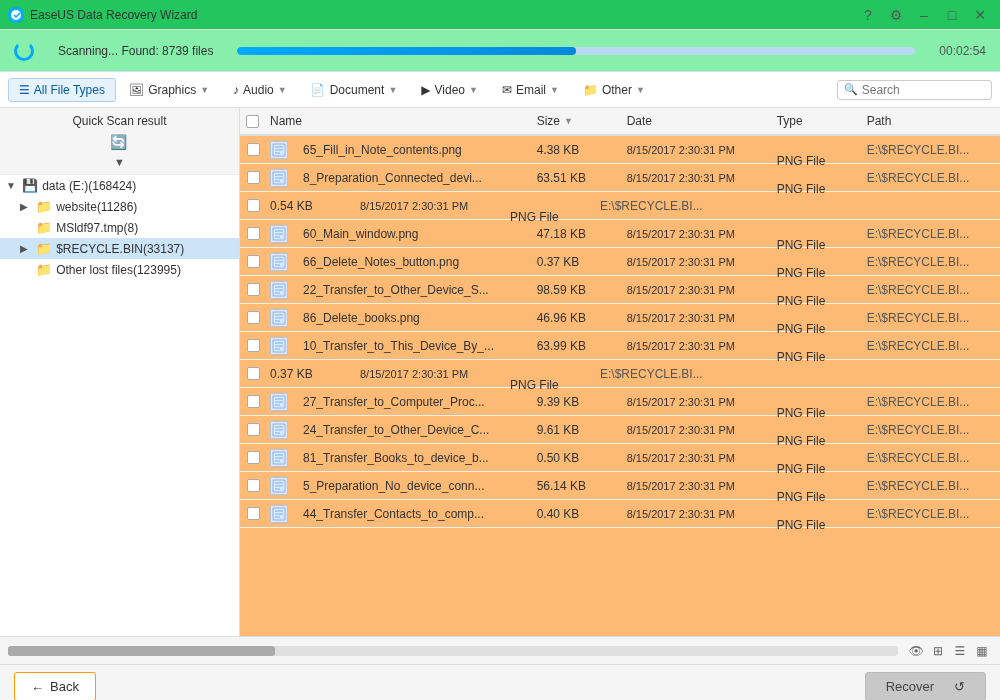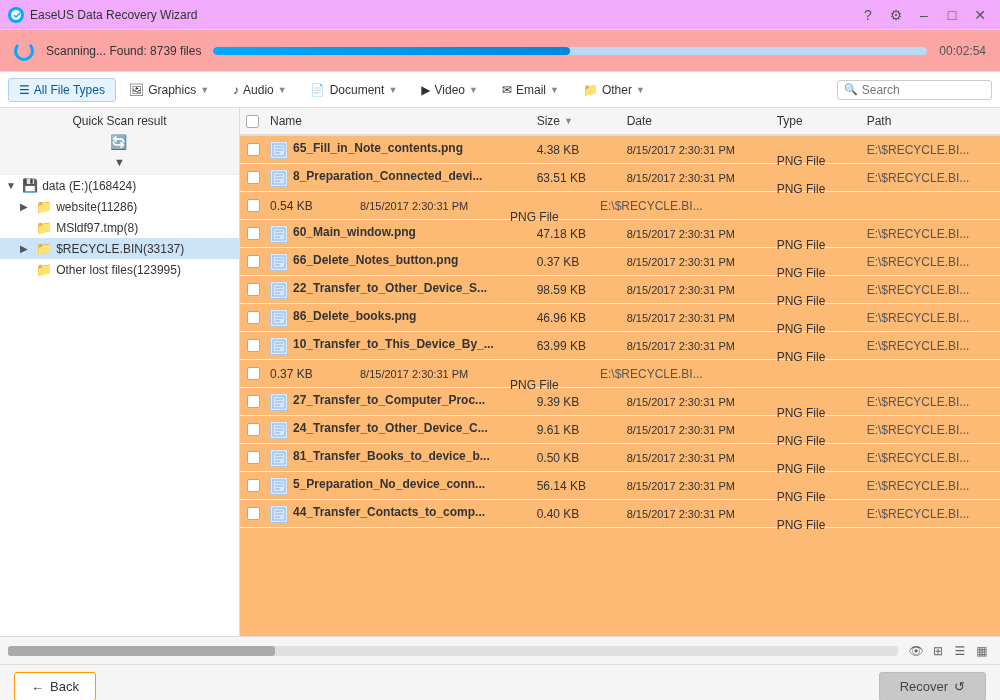--- a/index.html
+++ b/index.html
@@ -1,39 +1,39 @@
 <!DOCTYPE html>
 <html><head>
   <meta charset="utf-8">
   <style>
     * { box-sizing: border-box; margin: 0; padding: 0; }
     body { font-family: 'Segoe UI', Arial, sans-serif; font-size: 12px; background: #f0f0f0; width: 1000px; height: 700px; overflow: hidden; }
 
     
     .title-bar {
-      background: #f0abfc;
+      background: #22c55e;
       border-bottom: 1px solid #ddd;
       height: 30px;
       display: flex;
       align-items: center;
       padding: 0 8px;
       gap: 6px;
     }
     .title-bar-icon { width: 16px; height: 16px; background: #00aaff; border-radius: 50%; display: flex; align-items: center; justify-content: center; }
     .title-bar-title { font-size: 12px; color: #333; flex: 1; }
     .title-bar-controls { display: flex; gap: 4px; }
     .title-bar-btn { width: 24px; height: 24px; border: none; background: transparent; cursor: pointer; display: flex; align-items: center; justify-content: center; font-size: 14px; color: #555; }
 
     
     .progress-area {
-      background: #fca5a5;
+      background: #86efac;
       padding: 8px 14px;
       display: flex;
       align-items: center;
-      gap: 12px;
+      gap: 24px;
       height: 42px;
       border-bottom: 1px solid #cce4f0;
     }
     .progress-spinner { width: 20px; height: 20px; border: 3px solid #00aaff; border-top-color: transparent; border-radius: 50%; animation: spin 1s linear infinite; }
     @keyframes spin { to { transform: rotate(360deg); } }
     .progress-text { font-size: 12px; color: #333; white-space: nowrap; }
     .progress-bar-container { flex: 1; height: 8px; background: #b8d9f0; border-radius: 4px; overflow: hidden; }
     .progress-bar-fill { height: 100%; background: linear-gradient(90deg, #00aaff, #0088dd); border-radius: 4px; width: 50%; }
     .progress-time { font-size: 12px; color: #555; white-space: nowrap; }
 
@@ -159,21 +159,21 @@
     .file-list-body { overflow-y: auto; flex: 1; }
     .file-row {
       display: flex;
       align-items: center;
       height: 28px;
       border-bottom: 1px solid #f0f0f0;
       font-size: 12px;
       color: #333;
     }
     .file-row .col-check { width: 26px; padding: 0 6px; display: flex; align-items: center; justify-content: center; }
-    .file-row .col-name { flex: 2; padding: 0 4px; overflow: hidden; text-overflow: ellipsis; white-space: nowrap; display: flex; gap: 5px; font-weight: bold; }
+    .file-row .col-name { flex: 2; padding: 0 4px; overflow: hidden; text-overflow: ellipsis; white-space: nowrap; display: flex; align-items: center; gap: 15px; }
     .file-row .col-size { width: 90px; padding: 0 4px; white-space: nowrap; }
     .file-row .col-date { width: 150px; padding: 0 4px; white-space: nowrap; font-size: 11px; }
     .file-row .col-type { width: 90px; padding: 0 4px; white-space: nowrap; margin-top: 22px; }
     .file-row .col-path { flex: 1; padding: 0 4px; overflow: hidden; text-overflow: ellipsis; white-space: nowrap; color: #555; }
 
     .file-thumb { width: 18px; height: 18px; background: #e0e8ff; border: 1px solid #b0c4de; border-radius: 1px; display: flex; align-items: center; justify-content: center; font-size: 9px; color: #555; flex-shrink: 0; }
     .checkbox { width: 13px; height: 13px; border: 1px solid #aaa; background: #fff; border-radius: 2px; display: flex; align-items: center; justify-content: center; cursor: pointer; }
 
     
     .bottom-bar {
@@ -228,21 +228,21 @@
     .recover-btn {
       background: #c8c8c8;
       border: 1px solid #bbb;
       color: #444;
       padding: 6px 20px;
       border-radius: 3px;
       cursor: pointer;
       font-size: 13px;
       display: flex;
       align-items: center;
-      gap: 6px;
+      gap: 20px;
     }
   </style>
 </head>
 <body>
 
 <div class="title-bar">
   <div class="title-bar-icon">
     <svg width="12" height="12" viewBox="0 0 12 12">
         <circle cx="6" cy="6" r="5" fill="#fff"></circle>
         <path d="M4 6l2 2 4-4" stroke="#00aaff" stroke-width="1.5" fill="none"></path>

